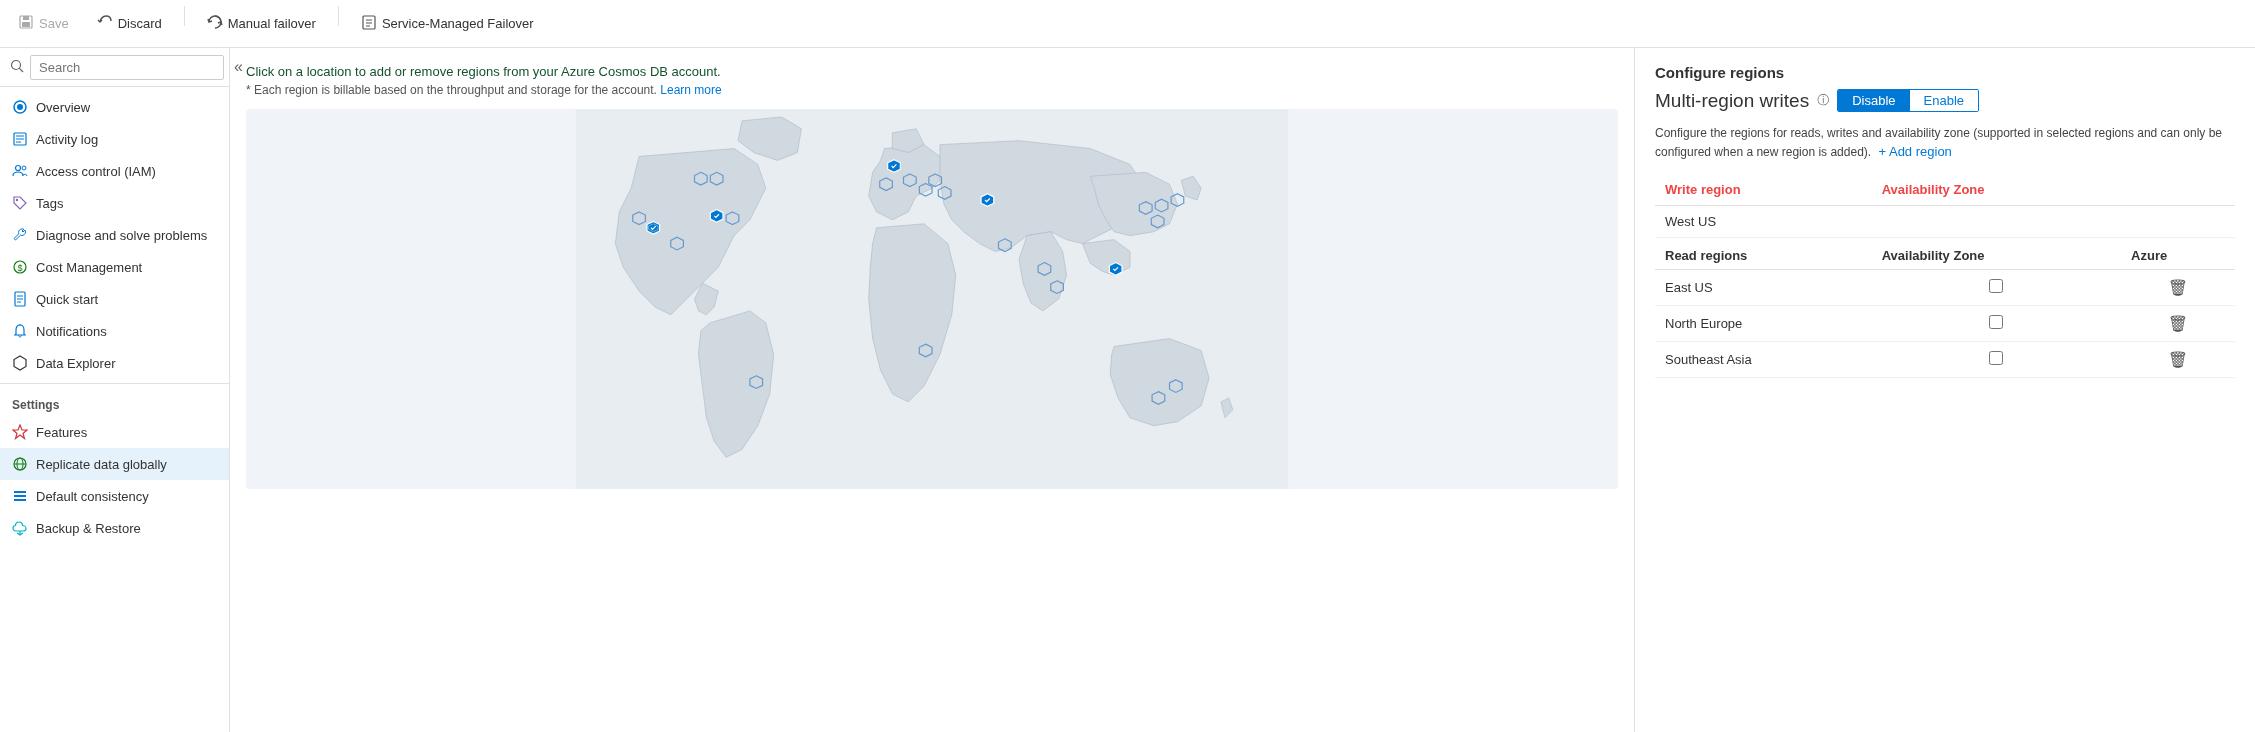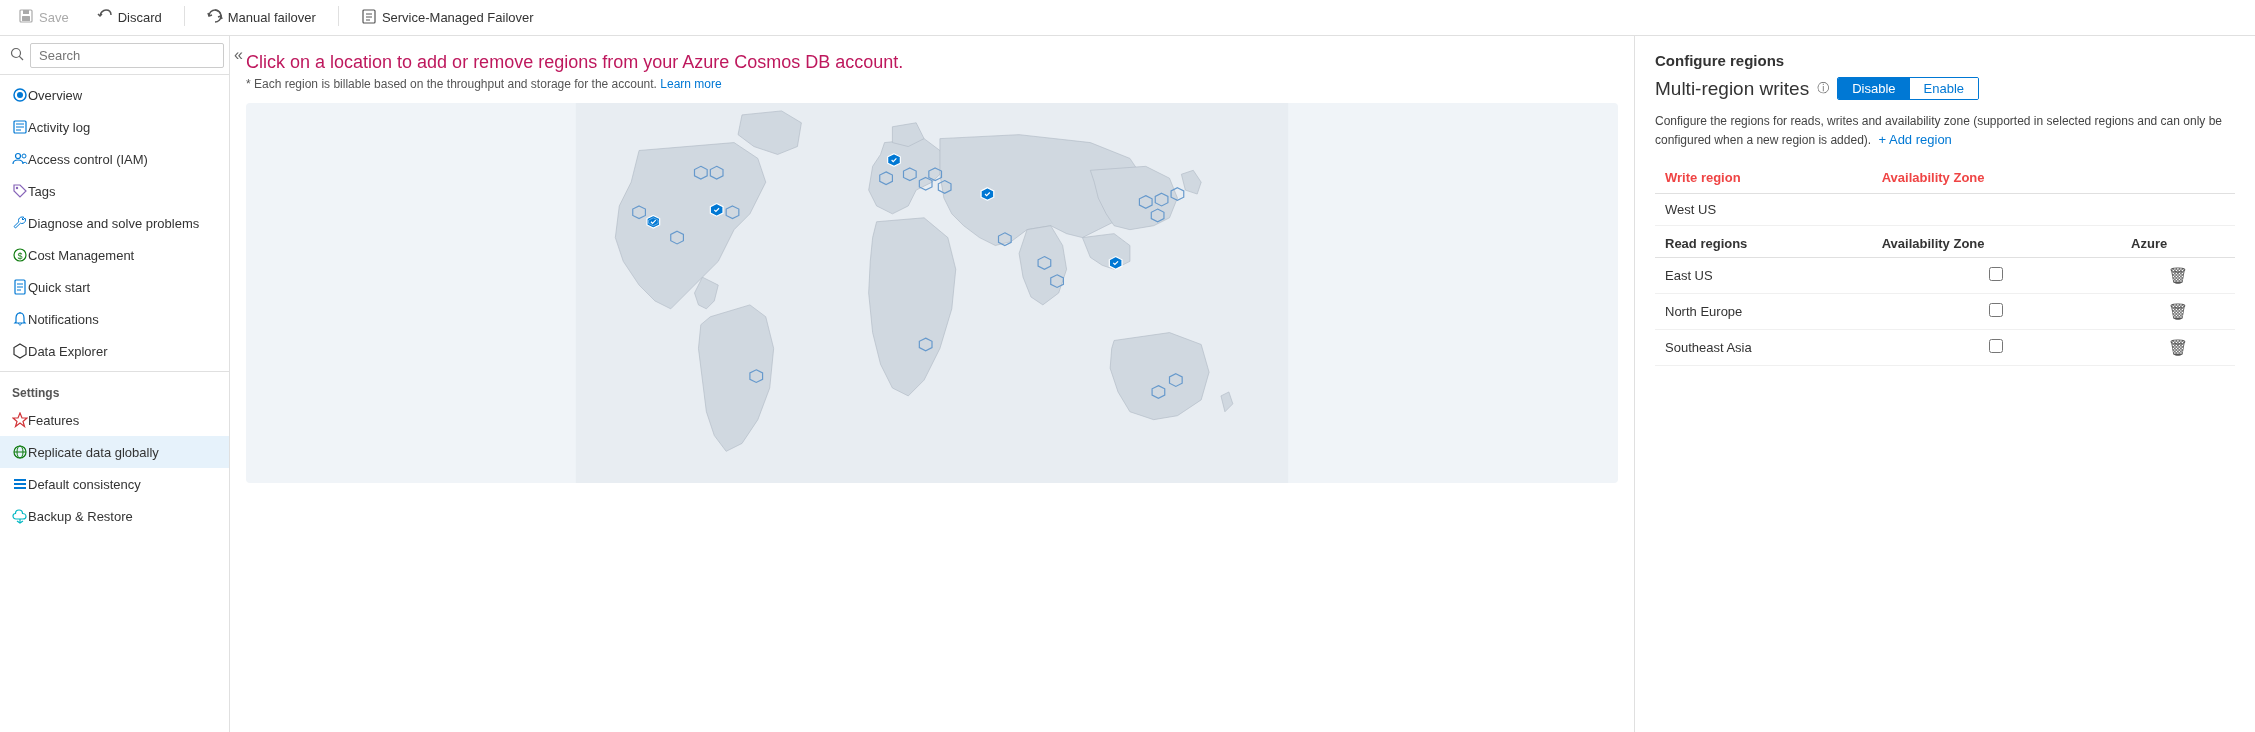--- a/index.html
+++ b/index.html
@@ -1,21 +1,21 @@
 <!DOCTYPE html>
 <html><head>
   <meta charset="utf-8">
   <style>
     * { box-sizing: border-box; margin: 0; padding: 0; }
     body { font-family: 'Segoe UI', Arial, sans-serif; font-size: 13px; color: #333; background: #fff; display: flex; flex-direction: column; height: 100vh; overflow: hidden; }
 
     
     .toolbar {
       display: flex; padding: 6px 12px; border-bottom: 1px solid #e0e0e0;
-      gap: 16px; height: 36px; flex-shrink: 0;
+      gap: 16px; height: 48px; flex-shrink: 0;
     }
     .toolbar-btn {
       display: flex; align-items: center; gap: 5px; cursor: pointer; color: #333; background: none; border: none; font-size: 13px; padding: 3px 6px;
     }
     .toolbar-btn.disabled { color: #aaa; cursor: default; }
     .toolbar-separator { width: 1px; height: 20px; background: #e0e0e0; }
 
     
     .main-layout {
       display: flex; flex: 1; overflow: hidden;
@@ -24,40 +24,40 @@
       display: flex; align-items: center; gap: 6px; padding: 6px 10px; border-bottom: 1px solid #e0e0e0;
     }
     .search-box input {
       border: 1px solid #ccc; border-radius: 2px; padding: 4px 8px; font-size: 13px; flex: 1; outline: none;
     }
     .collapse-btn {
       background: none; border: none; cursor: pointer; color: #666; font-size: 16px; padding: 4px;
     }
     .sidebar-nav { flex: 1; overflow-y: auto; padding: 4px 0; }
     .nav-item {
-      display: flex; align-items: center; padding: 8px 12px; cursor: pointer; color: #333;
+      display: flex; align-items: center; gap: 8px; padding: 8px 12px; cursor: pointer; color: #333;
       white-space: nowrap; overflow: hidden; text-overflow: ellipsis;
     }
     .nav-item.active { background: #e6f2fb; }
     .nav-item .icon { width: 16px; height: 16px; flex-shrink: 0; display: flex; align-items: center; justify-content: center; }
     .nav-section-label {
       padding: 10px 12px 4px; font-size: 12px; font-weight: 600; color: #555; text-transform: none;
     }
     .nav-divider { border: none; border-top: 1px solid #e0e0e0; margin: 4px 0; }
 
     
     .content-area {
       flex: 1; display: flex; overflow: hidden;
     }
 
     
     .map-panel {
       flex: 1; padding: 16px; overflow-y: auto; border-right: 1px solid #e0e0e0; min-width: 0;
     }
-    .map-description { font-size: 18px; color: #be185d; margin-bottom: 4px; }
+    .map-description { font-size: 13px; color: #14532d; margin-bottom: 4px; }
     .map-note { font-size: 12px; color: #555; margin-bottom: 12px; }
     .map-note a { color: #0078d4; text-decoration: none; }
     .map-container {
       width: 100%; height: 380px; background: #f0f4f8; border-radius: 4px; position: relative; overflow: hidden;
     }
 
     
     .world-map-svg { width: 100%; height: 100%; }
 
     

